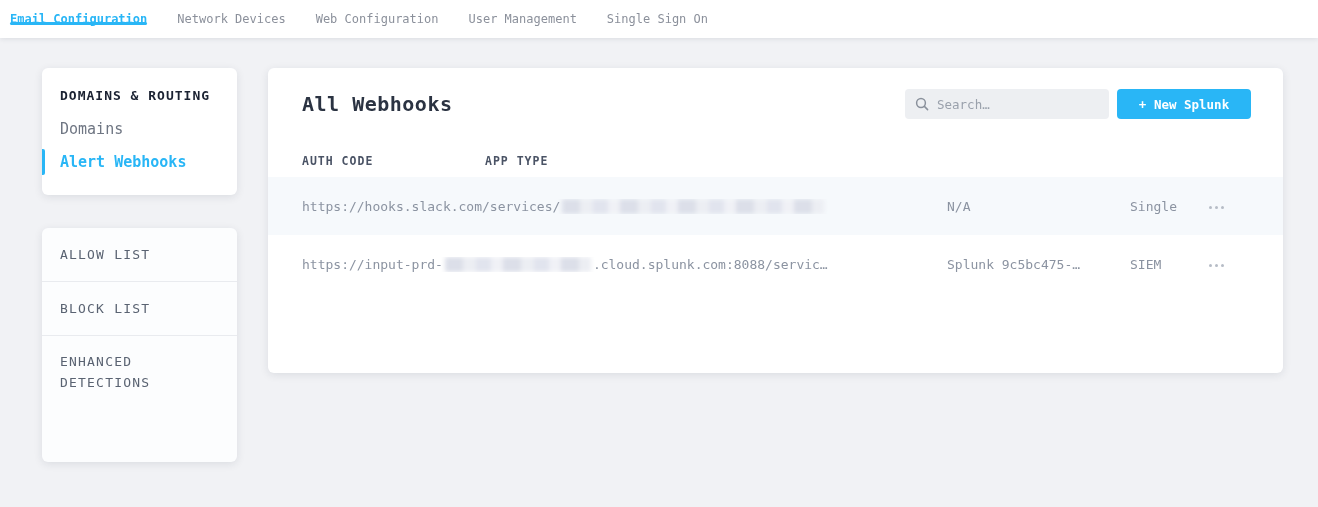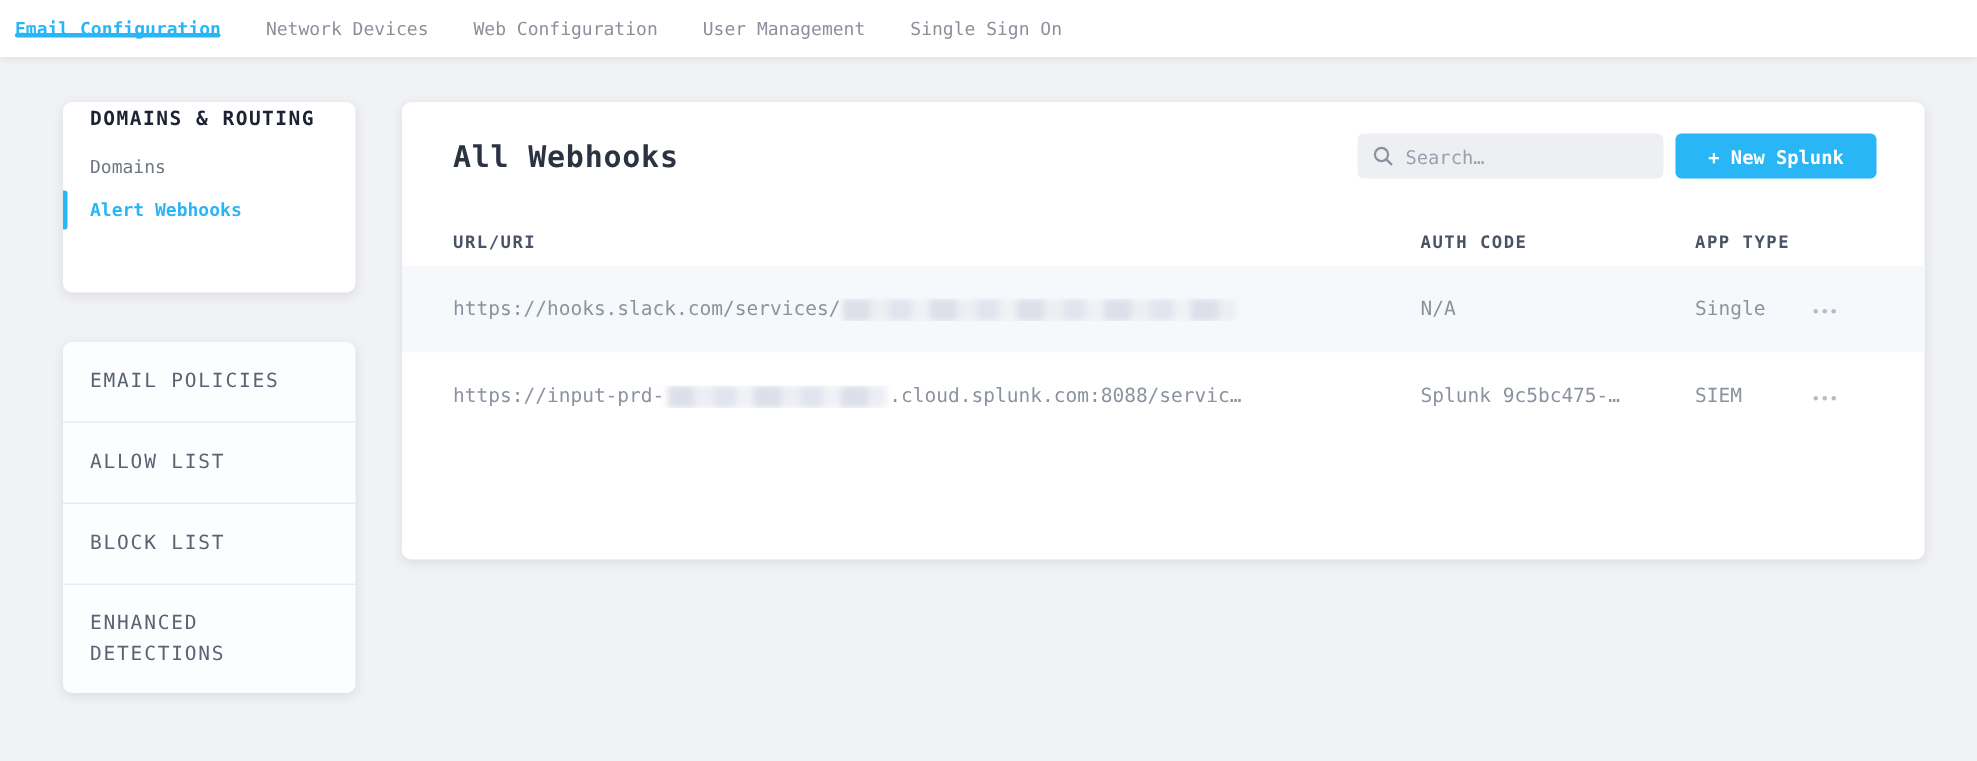--- a/index.html
+++ b/index.html
@@ -38,28 +38,28 @@
 
   
   .card {
     position: absolute;
     background: #ffffff;
     border-radius: 6px;
     box-shadow: 0 2px 8px rgba(25,35,60,.10);
   }
 
   
-  #side-card-1 { left: 42px; top: 68px; width: 195px; height: 127px; padding: 4px 18px; }
+  #side-card-1 { left: 42px; top: 68px; width: 195px; height: 127px; padding: 20px 18px; }
   .side-title {
     font-size: 13px; font-weight: bold; color: #1b2232;
     letter-spacing: 1px; margin-bottom: 17px; white-space: nowrap;
   }
   .side-item {
     position: relative;
-    font-size: 12px; color: #6f7683;
+    font-size: 15px; color: #6f7683;
     margin-bottom: 15px; cursor: pointer; white-space: nowrap;
   }
   .side-item.active { color: #29b6f6; font-weight: bold; }
   .side-item.active::before {
     content: "";
     position: absolute; left: -18px; top: 50%; transform: translateY(-50%);
     width: 3px; height: 26px; background: #29b6f6; border-radius: 0 2px 2px 0;
   }
 
   
@@ -151,21 +151,20 @@
   <div class="tab">Single Sign On</div>
 </header>
 
 <aside class="card" id="side-card-1">
   <div class="side-title">DOMAINS &amp; ROUTING</div>
   <div class="side-item">Domains</div>
   <div class="side-item active">Alert Webhooks</div>
 </aside>
 
 <aside class="card" id="side-card-2">
-  <div class="side-section">EMAIL POLICIES</div>
   <div class="side-section">ALLOW LIST</div>
   <div class="side-section">BLOCK LIST</div>
   <div class="side-section">ENHANCED DETECTIONS</div>
 </aside>
 
 <main class="card" id="main-card">
 
   <div class="main-head">
     <h1 class="page-title">All Webhooks</h1>
     <div class="head-spacer"></div>
@@ -173,21 +172,20 @@
       <svg width="14" height="14" viewBox="0 0 14 14">
         <circle cx="6" cy="6" r="4.4" fill="none" stroke="#8a919c" stroke-width="1.5"></circle>
         <line x1="9.4" y1="9.4" x2="12.6" y2="12.6" stroke="#8a919c" stroke-width="1.5" stroke-linecap="round"></line>
       </svg>
       <input type="text" value="" placeholder="Search…" style="">
     </div>
     <button class="new-btn">+ New Splunk</button>
   </div>
 
   <div class="thead">
-    <div class="col-url">URL/URI</div>
     <div class="col-auth">AUTH CODE</div>
     <div class="col-app">APP TYPE</div>
     <div class="col-menu"></div>
   </div>
 
   <div class="trow striped">
     <div class="col-url url-cell">
       <span>https://hooks.slack.com/services/</span>
         <span class="redacted r0"></span>
         <span></span>

